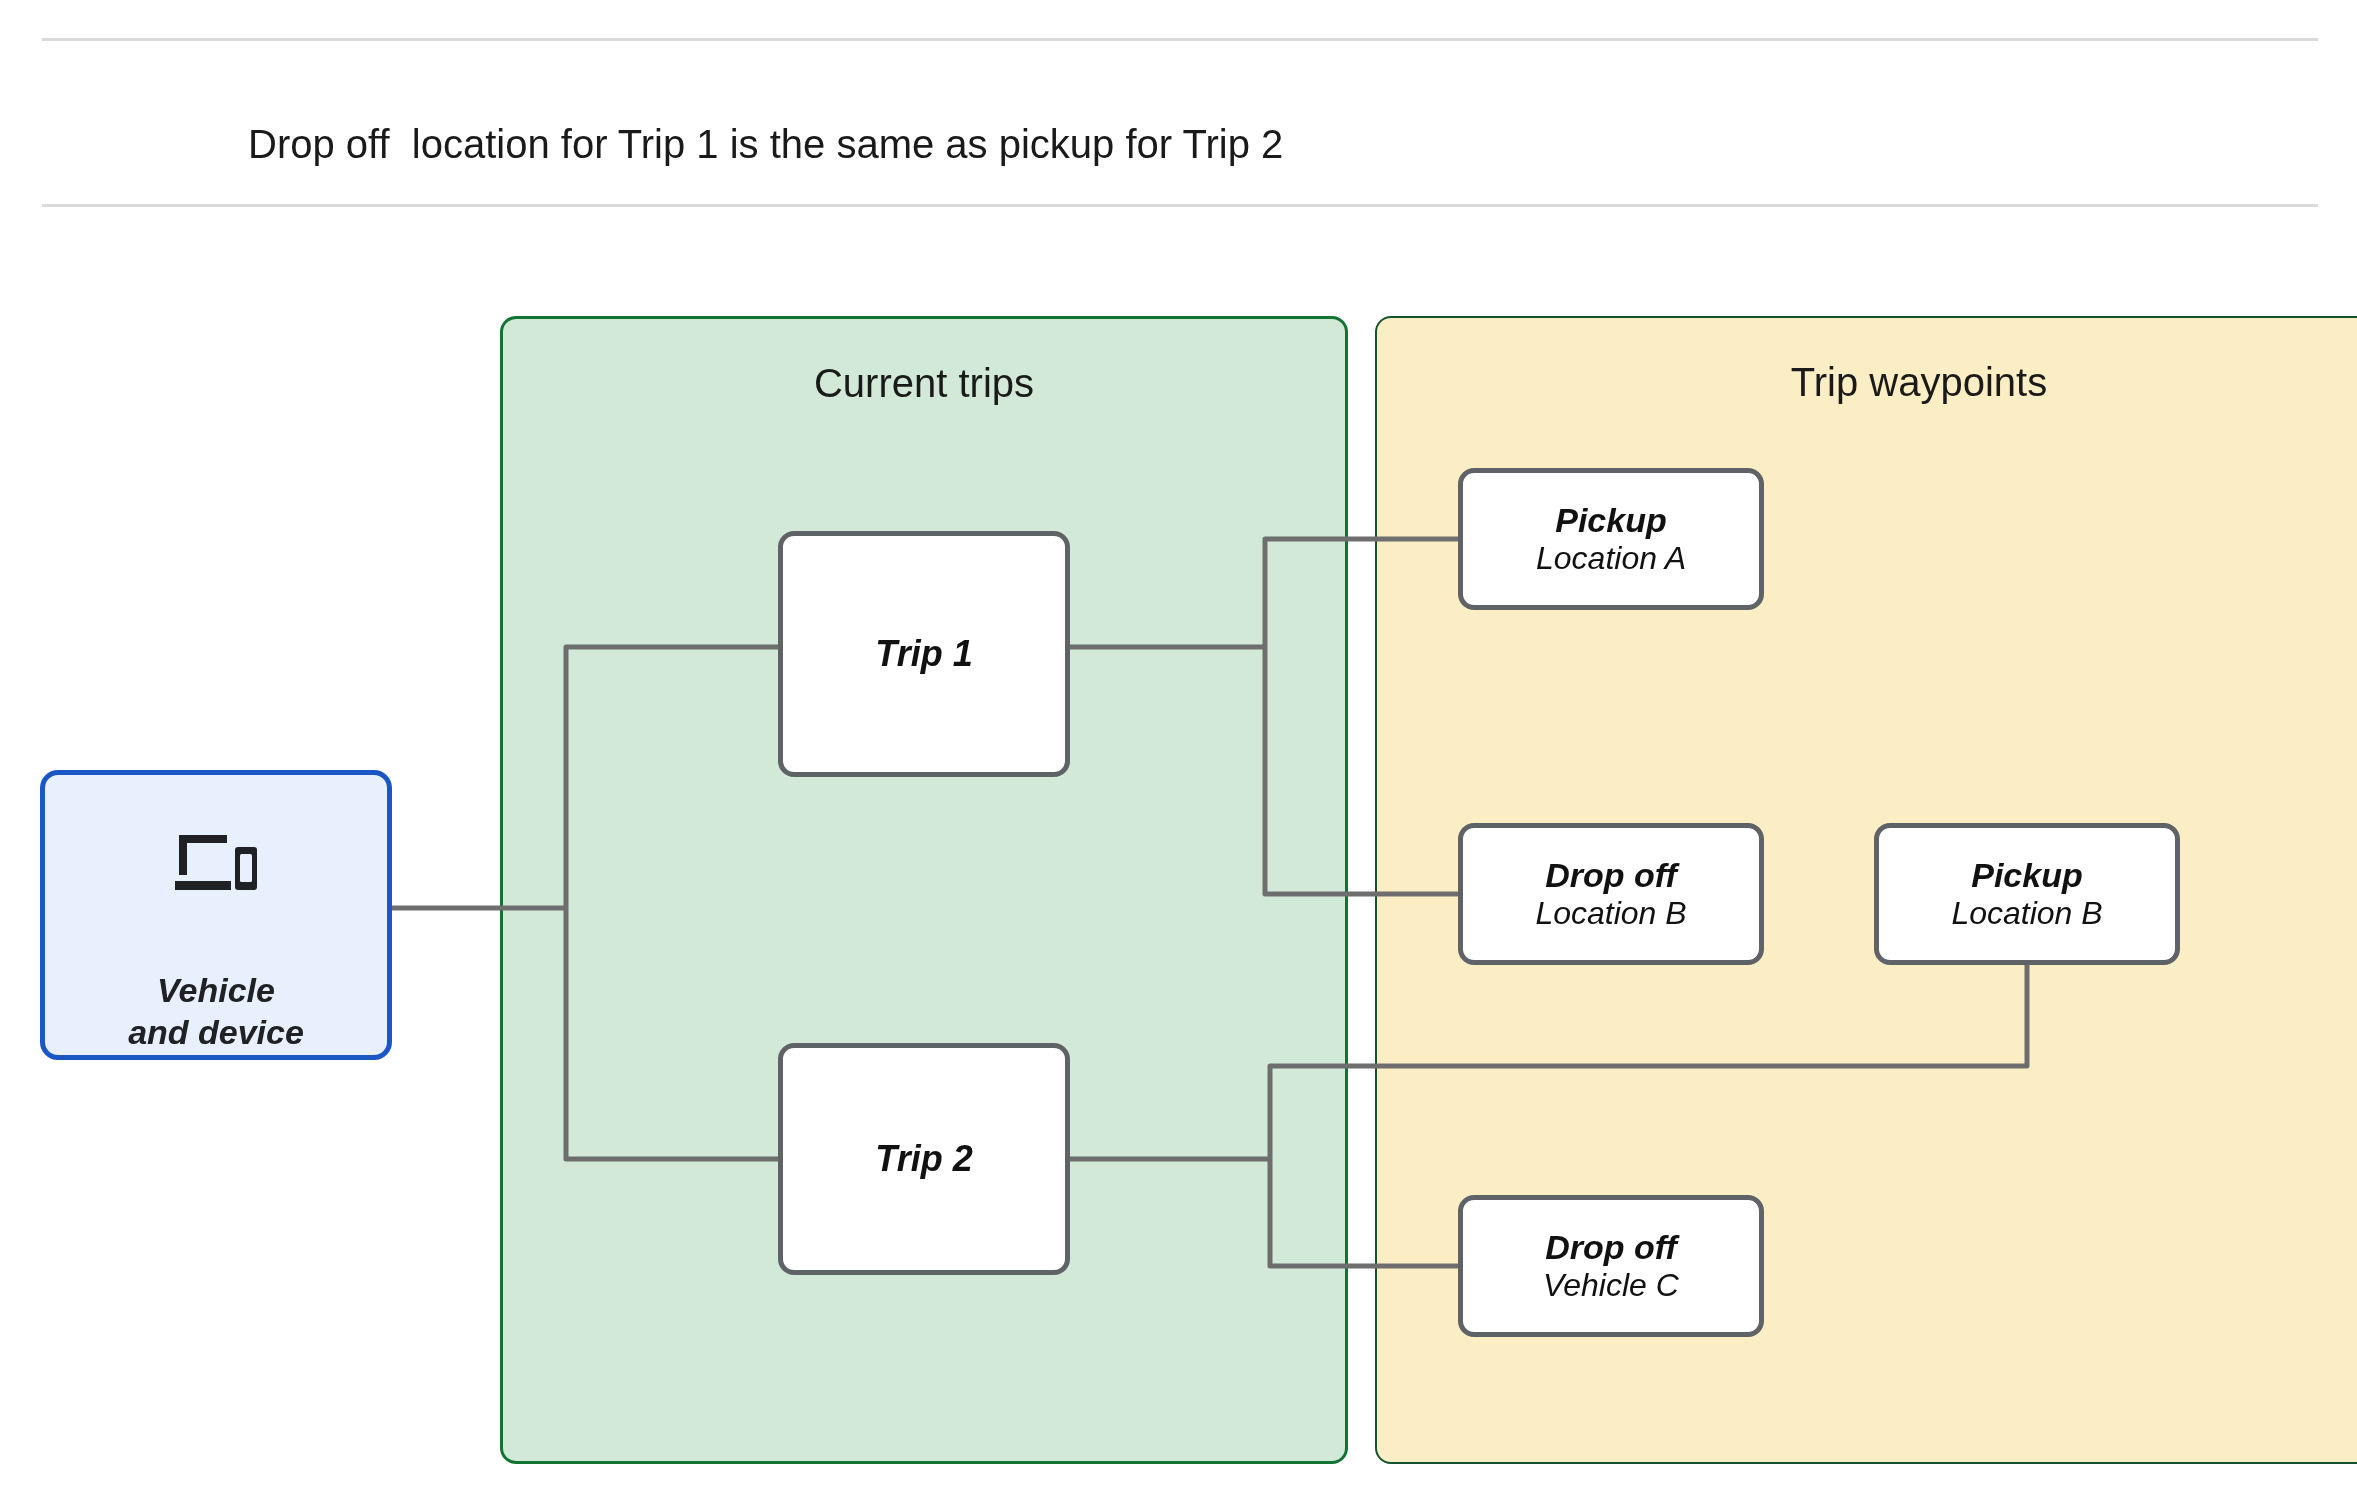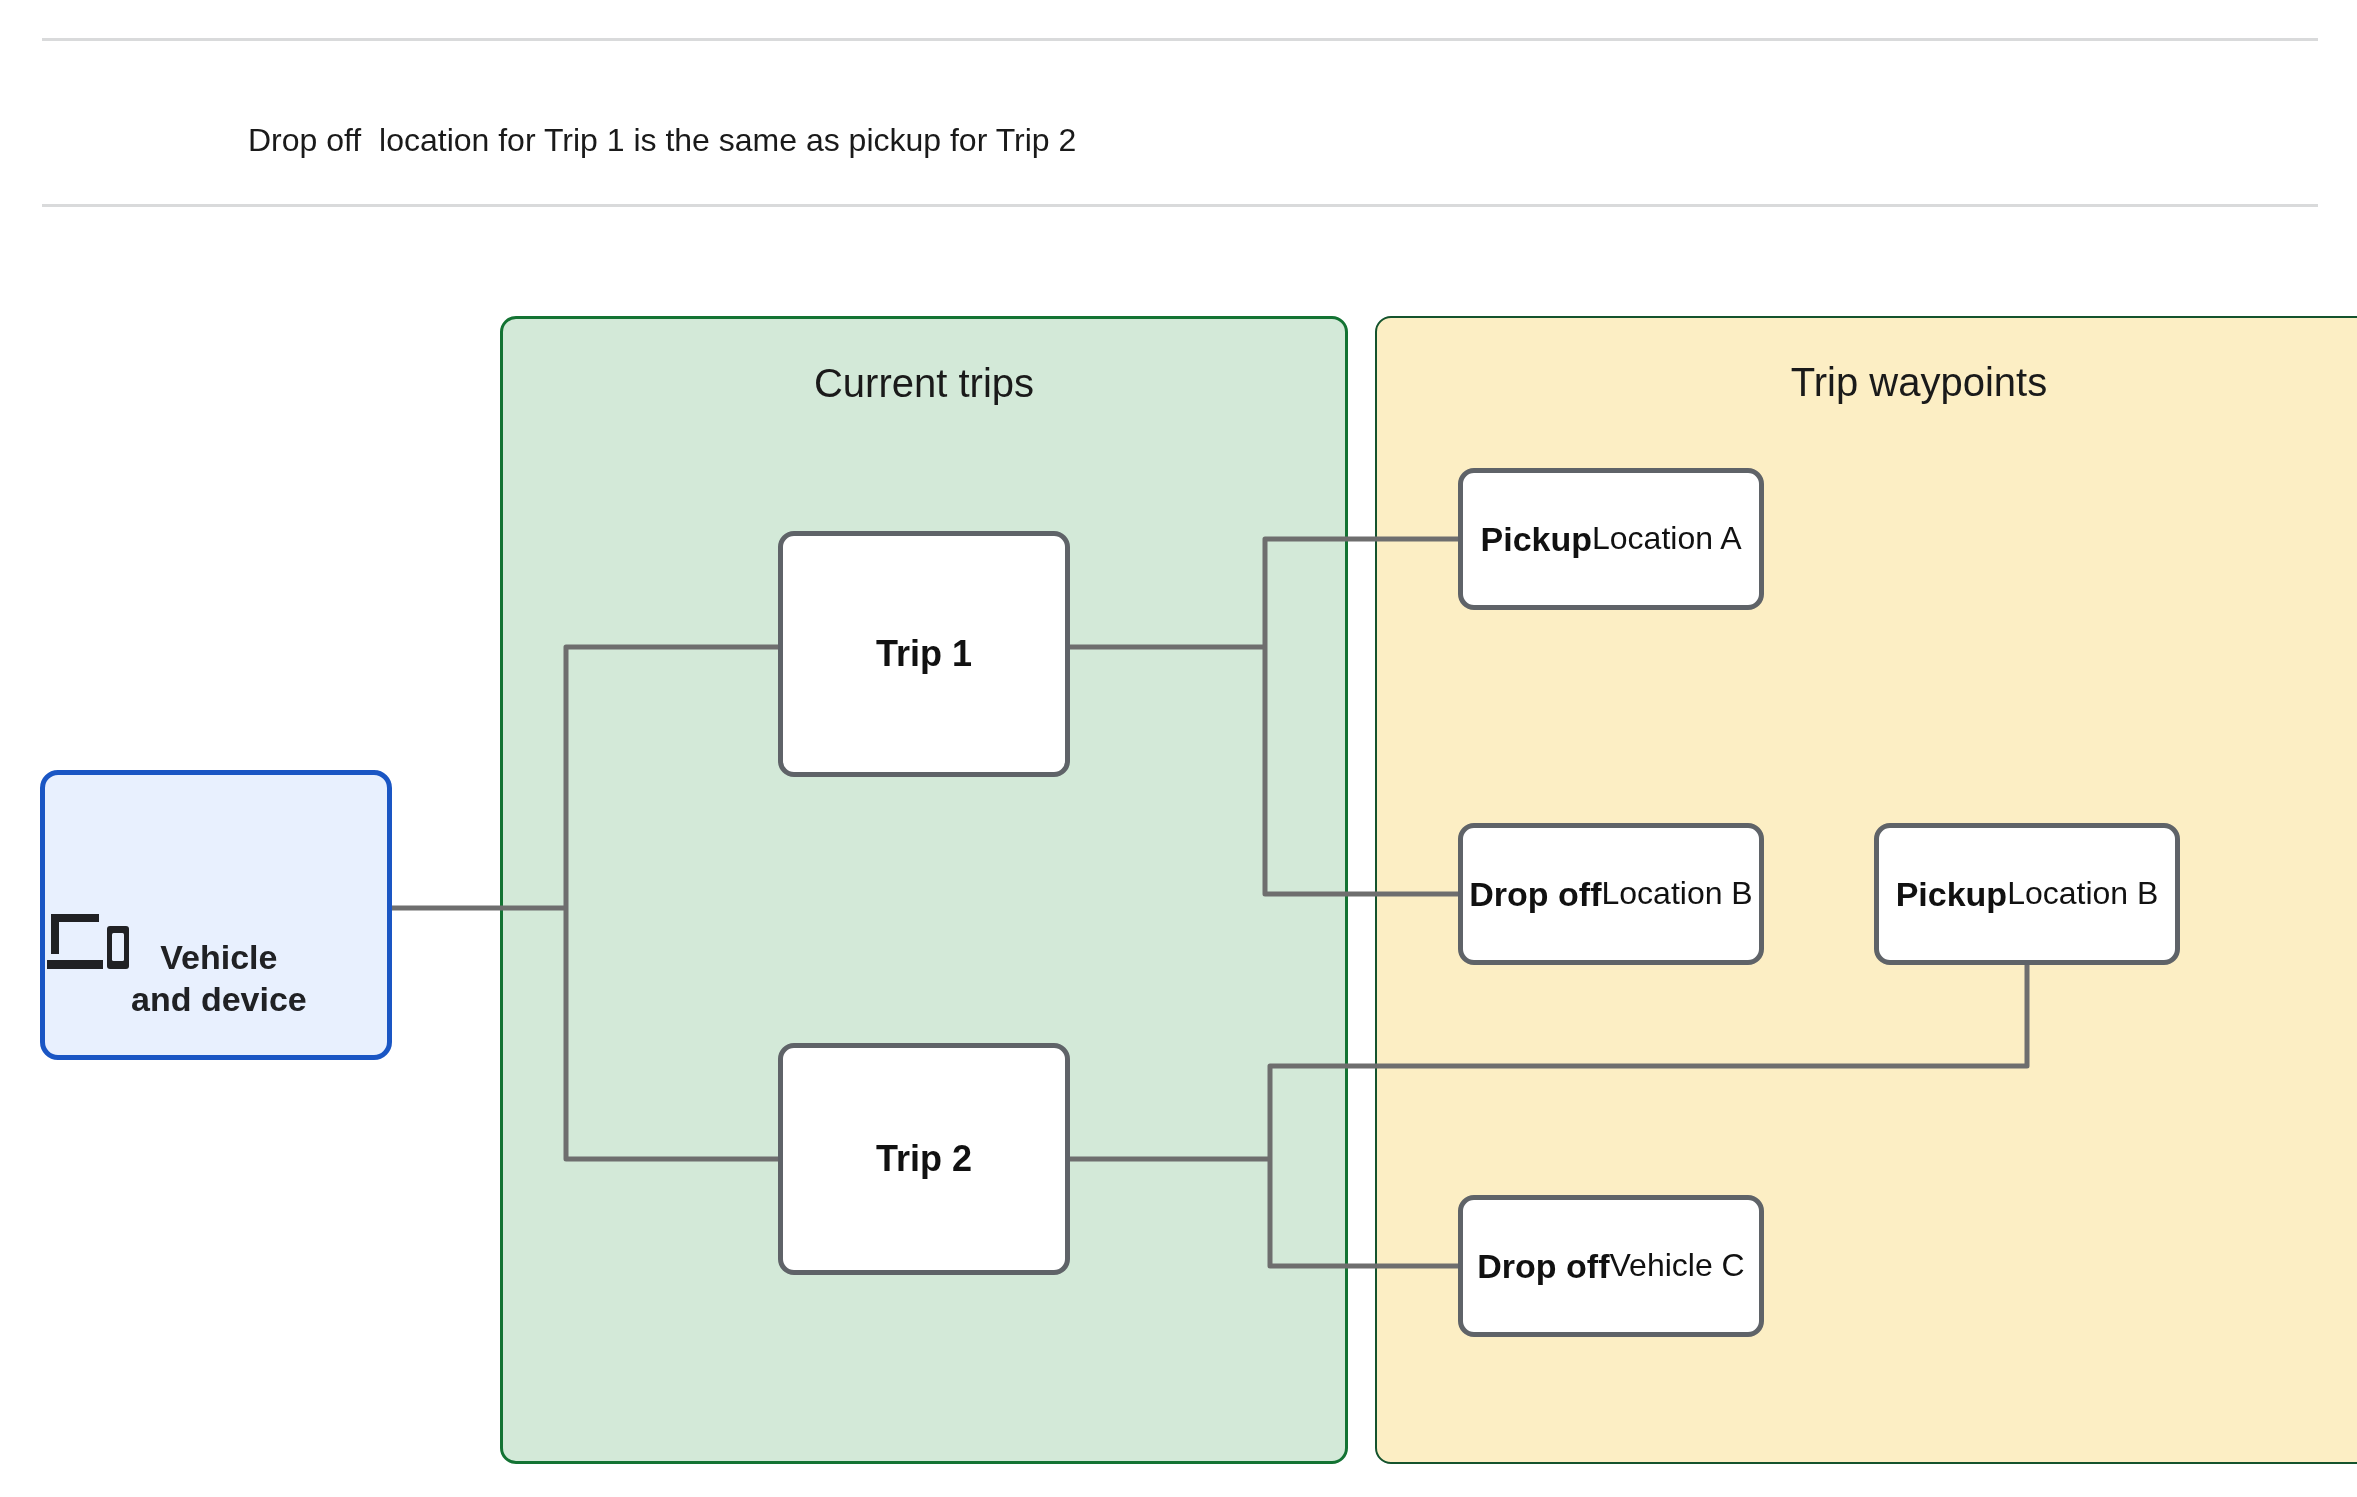--- a/index.html
+++ b/index.html
@@ -40,21 +40,21 @@
     font-size: 44px;
     font-weight: 700;
     letter-spacing: -0.4px;
     color: #1a1a1a;
     white-space: pre;
   }
   #page-subtitle {
     position: absolute;
     left: 248px;
     top: 122px;
-    font-size: 32px;
+    font-size: 40px;
     font-weight: 400;
     color: #1a1a1a;
     white-space: pre;
   }
 
   
   .panel {
     position: absolute;
     border-radius: 16px;
     box-sizing: border-box;
@@ -107,24 +107,25 @@
   }
 
   
   .node {
     position: absolute;
     box-sizing: border-box;
     background: #ffffff;
     border: 5px solid #5f6368;
     border-radius: 16px;
     display: flex;
-    flex-direction: row;
+    flex-direction: column;
     align-items: center;
     justify-content: center;
     text-align: center;
+    font-style: italic;
   }
   .node .title {
     font-size: 34px;
     font-weight: 700;
     color: #111111;
     line-height: 1.18;
     white-space: pre;
   }
   .node .sub {
     font-size: 32px;

